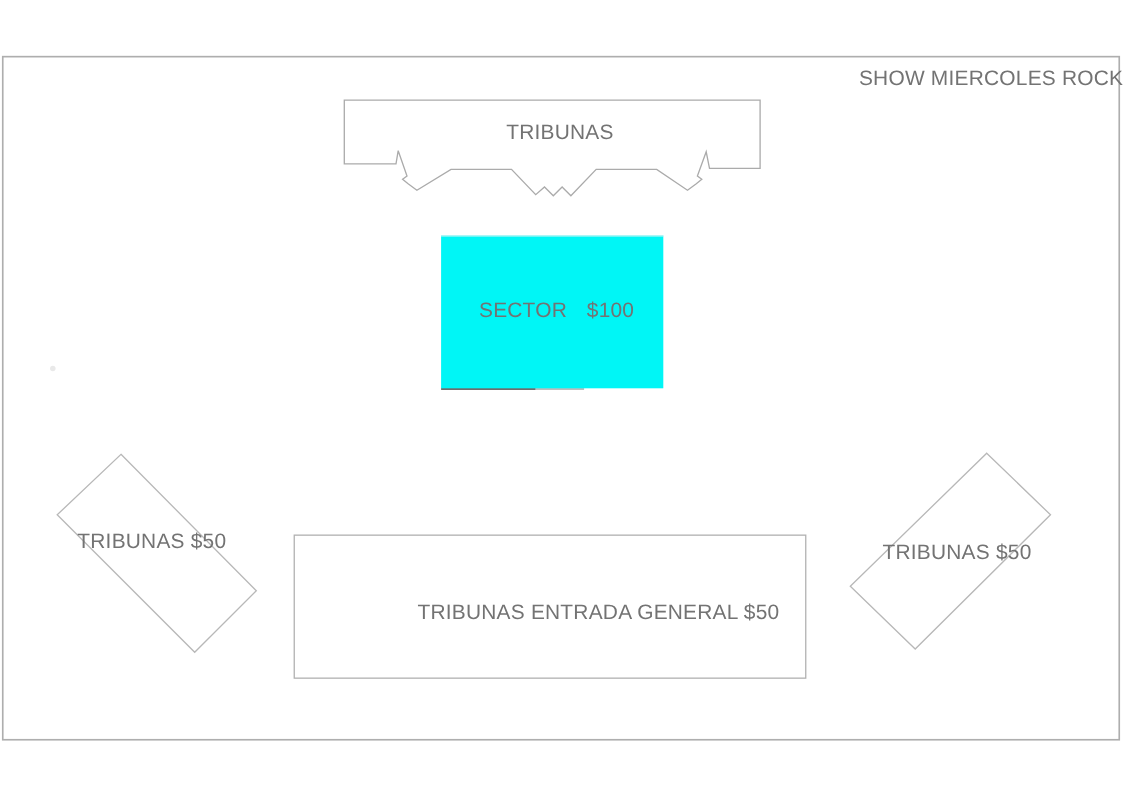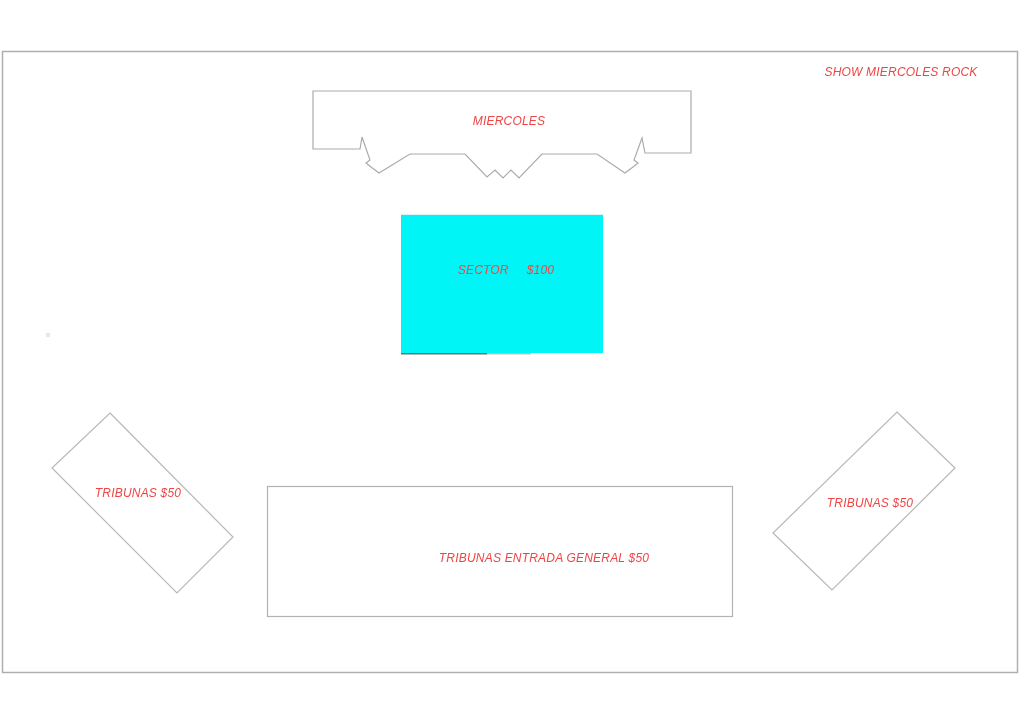--- a/index.html
+++ b/index.html
@@ -30,30 +30,29 @@
     top: 214px;
     width: 202px;
     height: 138px;
     z-index: 2;
     border-top: 1px solid #d8f4f4;
     cursor: pointer;
   }
   .label {
     position: absolute;
     transform: translate(-50%, -50%);
-    font-size: 12px;
-    color: #ef4444;
+    font-size: 19px;
+    color: #737373;
     white-space: pre;
     z-index: 3;
     letter-spacing: 0.2px;
-    font-style: italic;
   }
   .label-title      { left: 901px; top: 72px;  }
   .label-stage      { left: 509px; top: 121px; }
-  .label-sector     { left: 506px; top: 270px; display: flex; gap: 18px; }
+  .label-sector     { left: 506px; top: 283px; display: flex; gap: 18px; }
   .label-entrada    { left: 520px; top: 390px; }
   .label-trib-left  { left: 138px; top: 493px; }
   .label-trib-right { left: 870px; top: 503px; }
   .label-trib-gen   { left: 544px; top: 558px; }
 </style>
 </head>
 <body>
 
 <div class="canvas">
 
@@ -77,21 +76,21 @@
     <line x1="401" y1="353.5" x2="487" y2="353.5" stroke="#6e6e6e" stroke-width="2"></line>
     <line x1="487" y1="353.5" x2="531" y2="353.5" stroke="#bdbdbd" stroke-width="2"></line>
 
     <circle cx="48" cy="335" r="2.5" fill="#e9e9e9"></circle>
   </svg>
 
   <div class="sector-box" style="background-color: rgb(0, 246, 246);"></div>
 
   <div class="label label-title">SHOW MIERCOLES ROCK</div>
 
-  <div class="label label-stage">MIERCOLES</div>
+  <div class="label label-stage">TRIBUNAS</div>
 
   <div class="label label-sector">
     <span>SECTOR</span>
     <span>$100</span>
   </div>
 
 
   <div class="label label-trib-left">TRIBUNAS $50</div>
 
   <div class="label label-trib-right">TRIBUNAS $50</div>

